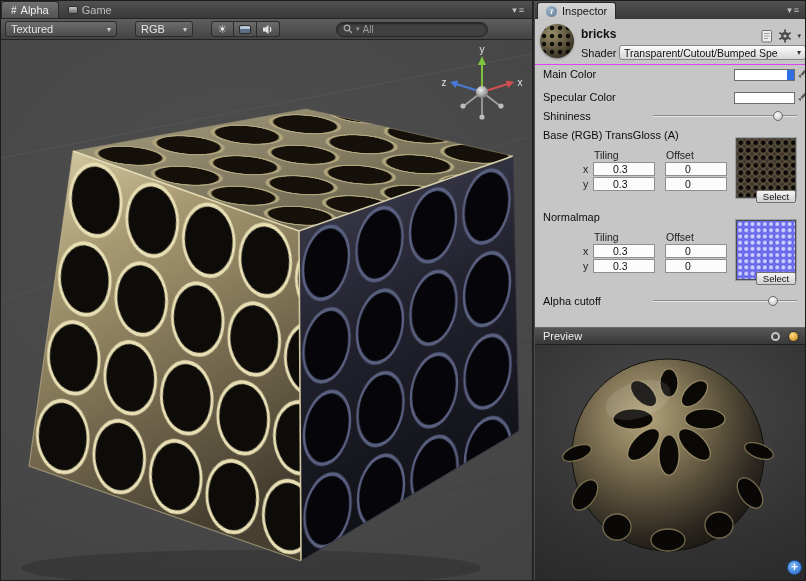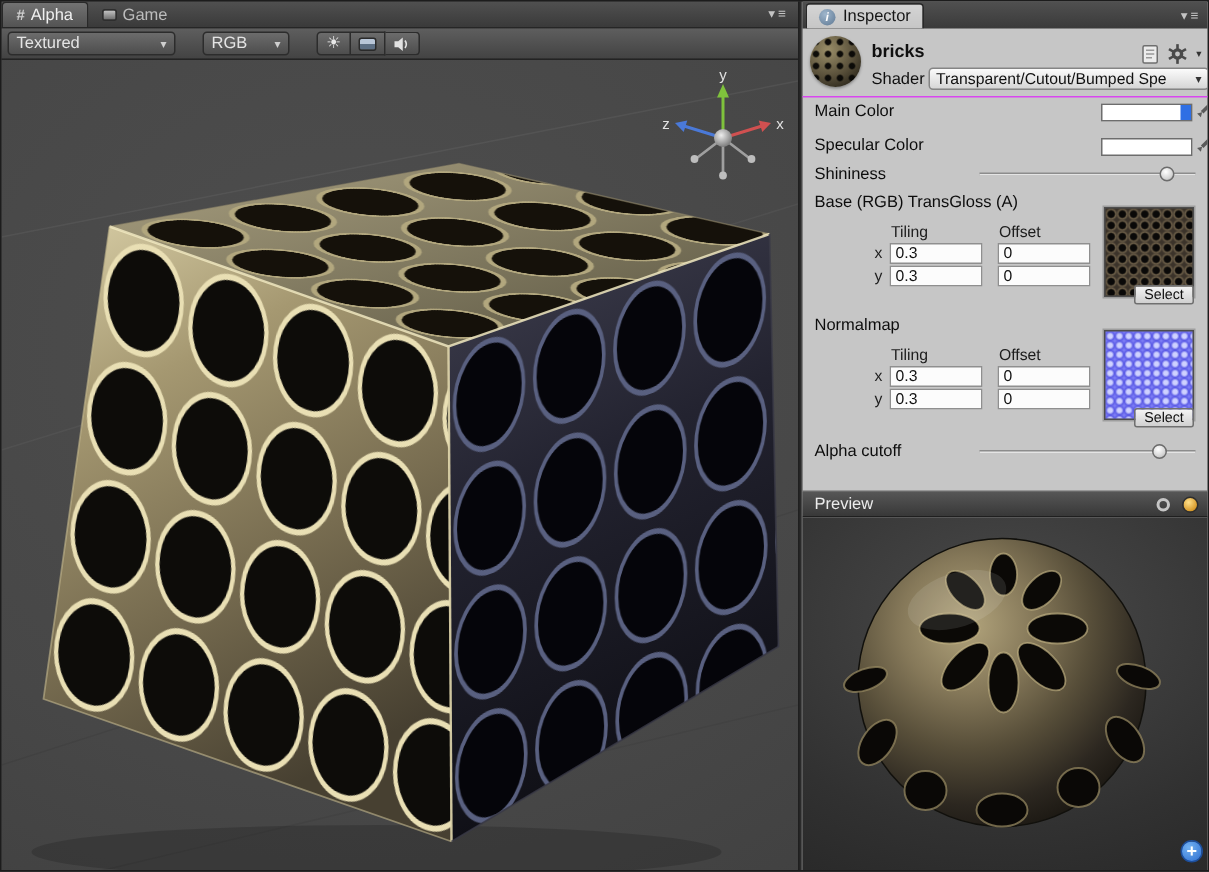--- a/index.html
+++ b/index.html
@@ -49,21 +49,21 @@
     background-size:8px 8px,100% 100%;box-shadow:0 1px 2px rgba(0,0,0,.35)}
   .mat-name{position:absolute;left:46px;top:8px;font-size:12px;font-weight:bold;color:#101010}
   .shader-label{position:absolute;left:46px;top:28px;font-size:11px;color:#101010}
   .dd-light{position:absolute;height:15px;display:flex;align-items:center;background:linear-gradient(#fbfbfb,#d6d6d6);border:1px solid #858585;border-radius:3px;font-size:10.5px;color:#111;padding:0 4px;gap:4px;overflow:hidden;white-space:nowrap}
   .dd-light .dd-arrow{margin-left:auto;font-size:8px;color:#333}
   .dd-light .dd-text{overflow:hidden;text-overflow:clip;white-space:nowrap;flex:1}
   .insp-header-icons{position:absolute;right:6px;top:10px;display:flex;align-items:center;gap:5px}
 
   .ilabel{position:absolute;left:8px;font-size:11px;color:#0d0d0d;white-space:nowrap}
   .small-h{position:absolute;font-size:10.5px;color:#1d1d1d}
-  .field{position:absolute;height:14px;border:1px solid #8f8f8f;background:#fcfcfc;font-size:10.5px;padding:0 3px;color:#111;outline:none}
+  .field{position:absolute;height:14px;border:1px solid #8f8f8f;background:#fcfcfc;font-size:10.5px;padding:0 19px;color:#111;outline:none}
   .swatch{position:absolute;width:61px;height:12px;background:#ffffff;border:1px solid #6d6d6d}
   .swatch-accent{position:absolute;right:0;top:0;width:7px;height:100%;display:block}
   .dropper{position:absolute;width:10px;height:13px}
 
   .slider{position:absolute;height:12px}
   .slider .track{position:absolute;left:0;right:0;top:5px;height:2px;background:#8c8c8c;border-bottom:1px solid #e4e4e4}
   .slider .knob{position:absolute;top:1px;width:10px;height:10px;border-radius:50%;background:radial-gradient(circle at 40% 32%,#ffffff,#d2d2d2 65%,#9c9c9c);border:1px solid #6c6c6c;transform:translateX(-5px)}
 
   .thumb{position:absolute;width:60px;height:60px;border:1px solid #4d4d4d;box-shadow:0 0 0 1px #9e9e9e}
   .thumb.base-tex{background-color:#3b332a;background-image:radial-gradient(circle,#0a0908 2.1px,#6f614a 3px,rgba(0,0,0,0) 4.2px);background-size:7.5px 7.5px}
@@ -110,20 +110,28 @@
         </div>
         <div class="tool-btn">
           <span class="img-ic"></span>
         </div>
         <div class="tool-btn">
           <svg width="12" height="11" viewBox="0 0 12 11">
             <polygon points="1,3.5 3.5,3.5 6.5,1 6.5,10 3.5,7.5 1,7.5" fill="#e2e2e2"></polygon>
             <path d="M8 3 Q9.8 5.5 8 8" stroke="#e2e2e2" stroke-width="1.1" fill="none"></path>
           </svg>
         </div>
+      </div>
+      <div class="searchbox">
+        <svg width="10" height="10" viewBox="0 0 10 10">
+          <circle cx="4" cy="4" r="2.8" stroke="#a5a5a5" stroke-width="1.3" fill="none"></circle>
+          <line x1="6.2" y1="6.2" x2="9" y2="9" stroke="#a5a5a5" stroke-width="1.3"></line>
+        </svg>
+        <span class="search-dd">▾</span>
+        <input placeholder="All" style="">
       </div>
     </div>
 
     <div class="viewport">
 
       <svg class="abs" style="left:0;top:0" width="531" height="542" viewBox="0 0 531 542">
         <defs>
           <linearGradient id="gTop" x1="0" y1="0" x2="1" y2="1">
             <stop offset="0" stop-color="#a89f80"></stop>
               <stop offset="1" stop-color="#595440"></stop>

